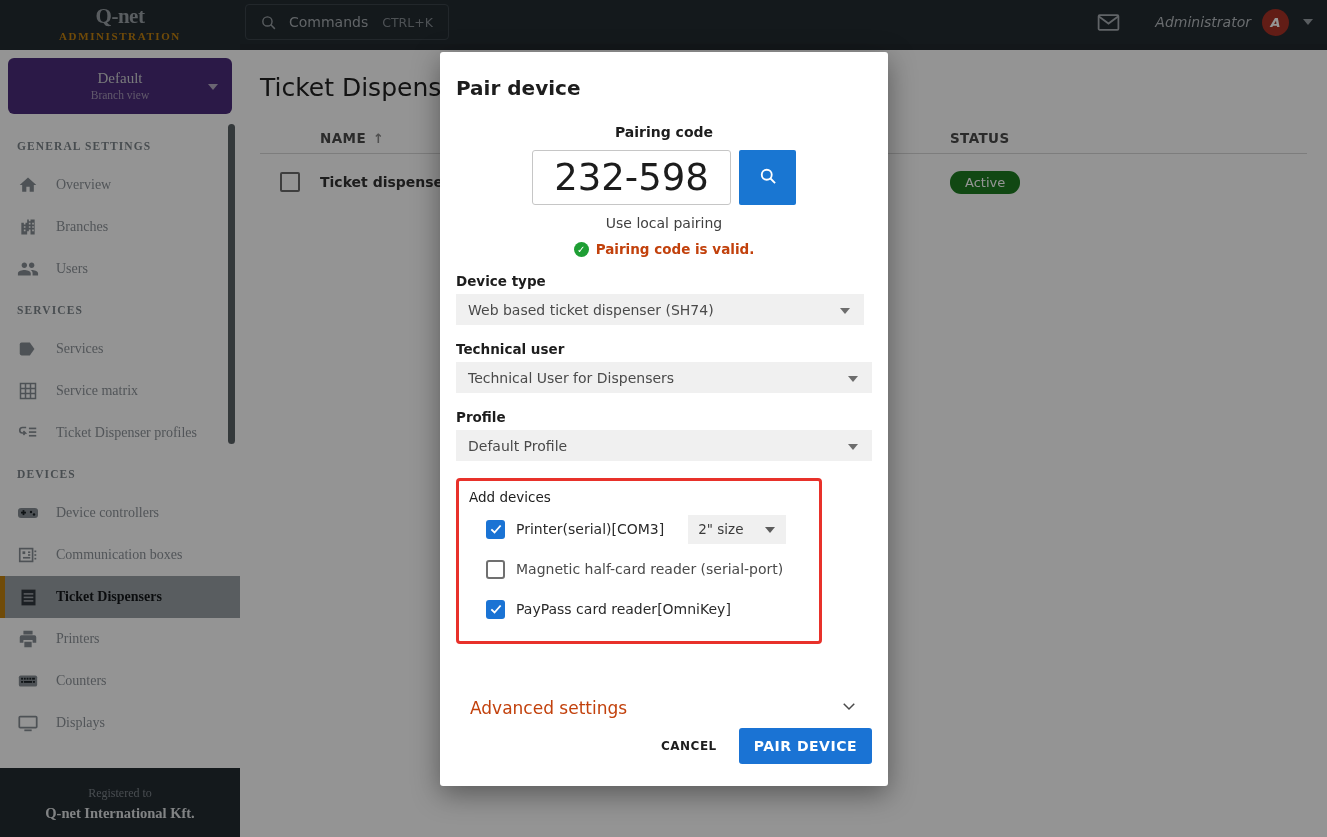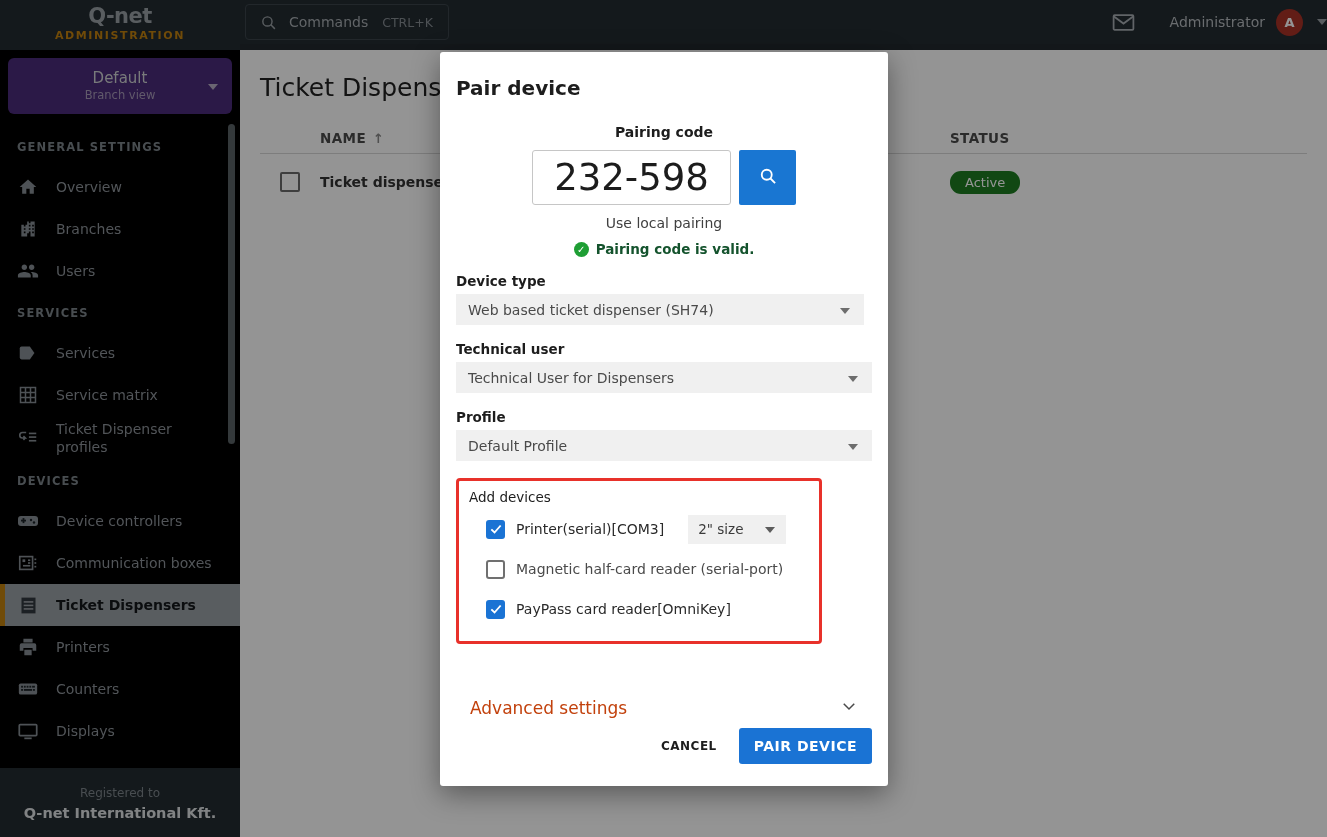--- a/index.html
+++ b/index.html
@@ -8,23 +8,24 @@
     font-family: "DejaVu Sans", "Liberation Sans", sans-serif;
     overflow: hidden;
     background: #22292e;
   }
   .app { position: relative; width: 1327px; height: 837px; }
 
   
   .sidebar {
     position: absolute; left: 0; top: 0;
     width: 240px; height: 837px;
-    background: #000000;
+    background: #ffffff;
     display: flex; flex-direction: column;
     overflow: hidden;
+    font-family: Liberation Serif, serif;
   }
   .brand {
     height: 50px; background: #232b31;
     display: flex; flex-direction: column;
     align-items: center; justify-content: center;
     flex: 0 0 50px;
   }
   .brand-logo {
     font-size: 21px; font-weight: bold; color: #9aa1a6;
     letter-spacing: -0.5px; line-height: 21px;
@@ -101,21 +102,21 @@
   .cmd-box {
     margin-left: 5px; width: 204px; height: 36px;
     border: 1px solid #3b444b; border-radius: 4px;
     display: flex; align-items: center; cursor: pointer;
   }
   .cmd-box .mag { margin: 0 12px 0 14px; display: flex; }
   .cmd-label { font-size: 14px; color: #a7adb2; }
   .cmd-kbd { font-size: 12.5px; color: #858c92; margin-left: 14px; }
   .topbar-right {
     margin-left: auto; display: flex; align-items: center;
-    padding-right: 0; gap: 0;
+    padding-right: 14px; gap: 0; font-style: italic;
   }
   .mail-icon { margin-right: 34px; display: flex; cursor: pointer; }
   .admin-name { font-size: 14px; color: #b6bbbf; margin-right: 11px; }
   .avatar {
     width: 27px; height: 27px; border-radius: 50%;
     background: #a93226; color: #fff; font-size: 13px; font-weight: bold;
     display: flex; align-items: center; justify-content: center;
     cursor: pointer;
   }
   .admin-caret {
@@ -219,21 +220,21 @@
   }
   .valid-row {
     display: flex; align-items: center; justify-content: center;
     gap: 7px; margin-top: 9px;
   }
   .valid-ico {
     width: 15px; height: 15px; border-radius: 50%;
     background: #1e9e34; color: #fff; font-size: 10px;
     display: flex; align-items: center; justify-content: center;
   }
-  .valid-text { font-size: 13.5px; font-weight: bold; color: #14532d; }
+  .valid-text { font-size: 13.5px; font-weight: bold; color: #c2410c; }
 
   .field { margin-top: 16px; }
   .field-label {
     font-size: 13.5px; font-weight: bold; color: #1d1d1d;
     margin-bottom: 5px; display: block;
   }
   .select-box {
     height: 31px; background: #f0f0f0;
     display: flex; align-items: center; padding: 0 12px;
     font-size: 14px; color: #4a4a4a; cursor: pointer;

